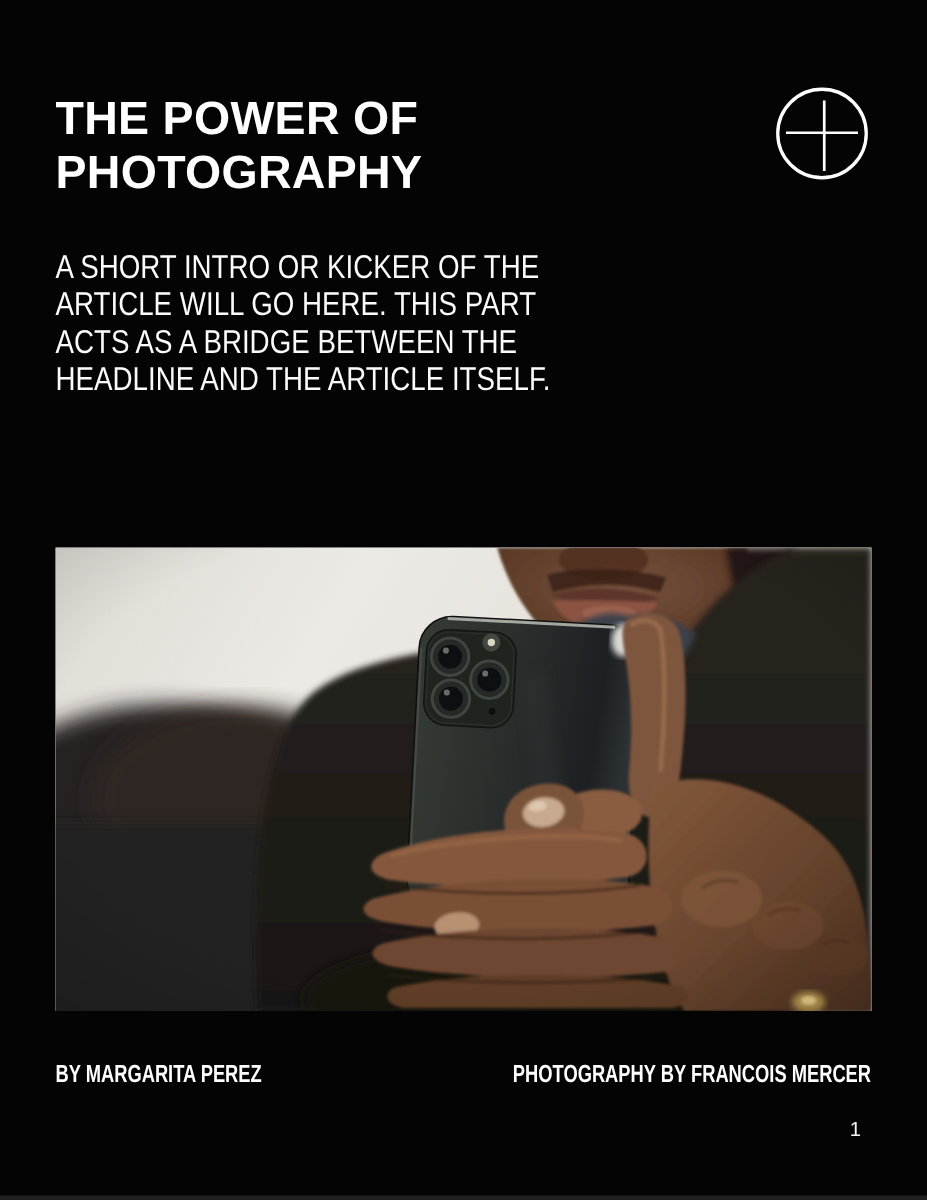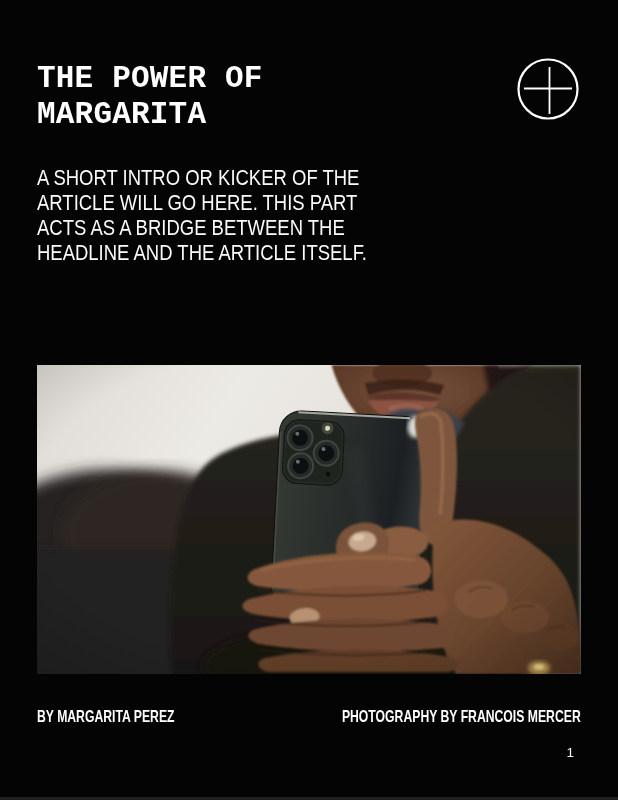--- a/index.html
+++ b/index.html
@@ -9,21 +9,21 @@
     background:#040404;
     overflow:hidden;
     font-family:"Liberation Sans", sans-serif;
   }
   .headline {
     position:absolute; left:37px; top:61px;
     margin:0;
     font-size:31px; font-weight:bold; line-height:35.5px;
     letter-spacing:0.2px; color:#ffffff; white-space:nowrap;
   }
-  .headline span { display:block;font-family:Liberation Mono, monospace; }
+  .headline span { display:block; }
   .plus-icon { position:absolute; left:514px; top:55px; width:72px; height:72px; }
   .kicker {
     position:absolute; left:37px; top:165px;
     margin:0;
     font-size:22px; font-weight:400; line-height:25px;
     color:#fbfbfb; white-space:nowrap;
     transform:scaleX(0.84); transform-origin:0 0;
   }
   .photo {
     position:absolute; left:37px; top:365px;
@@ -47,21 +47,21 @@
     background:#1f1f1f;
   }
 </style>
 </head>
 <body>
 
 <div class="page">
 
   <h1 class="headline">
     <span>THE POWER OF</span>
-    <span>MARGARITA</span>
+    <span>PHOTOGRAPHY</span>
   </h1>
 
   <svg class="plus-icon" viewBox="0 0 72 72" aria-hidden="true">
     <circle cx="34" cy="34" r="29.5" fill="none" stroke="#ffffff" stroke-width="2.2"></circle>
     <line x1="10" y1="33.5" x2="58" y2="33.5" stroke="#ffffff" stroke-width="1.8"></line>
     <line x1="35.5" y1="12" x2="35.5" y2="59" stroke="#ffffff" stroke-width="1.8"></line>
   </svg>
 
   <p class="kicker">
     <span style="display:block">A SHORT INTRO OR KICKER OF THE</span>

